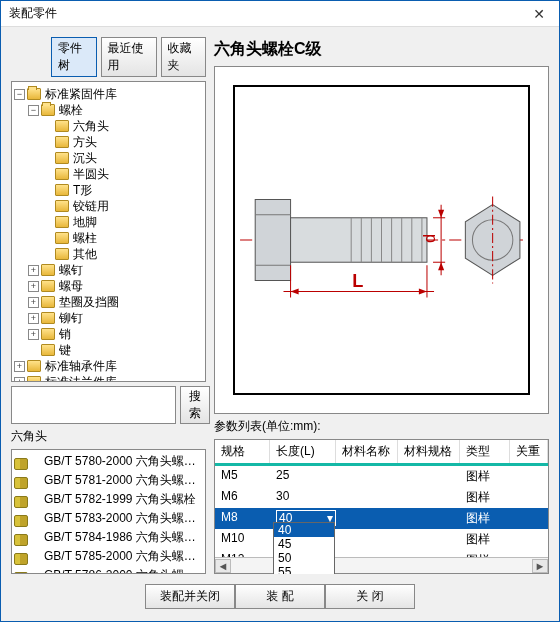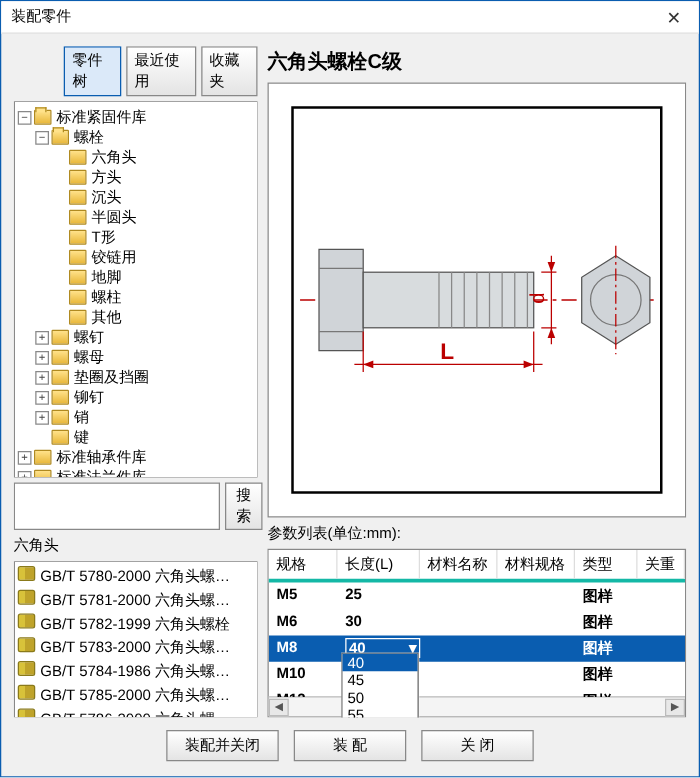--- a/index.html
+++ b/index.html
@@ -114,21 +114,21 @@
     padding: 1px 8px; font-size:12px; cursor:pointer;
   }
   .results-label { font-size:12px; }
   .results {
     height: 125px;
     border:1px solid #888;
     background:#fff;
     overflow-y:scroll;
     padding:2px;
   }
-  .result-row { display:flex; align-items:flex-start; white-space:nowrap; padding:1px 0;}
+  .result-row { display:flex; align-items:flex-end; white-space:nowrap; padding:1px 0;gap:12px;}
   .bolt-icon {
     width:14px;height:12px;margin-right:4px;flex-shrink:0;
     background: linear-gradient(90deg,#d8c23a 40%,#bfa32a 40%);
     border:1px solid #8a7a1a; border-radius:2px;
   }
   .right-col {
     flex:1;
     display:flex;
     flex-direction:column;
     gap:4px;
@@ -154,21 +154,21 @@
     border:1px solid #888;
     background:#fff;
     display:flex; flex-direction:column;
     position:relative;
   }
   .thead { display:flex; border-bottom:3px solid #14b8a6; background:#fff;}
   .th { padding:3px 6px; font-size:12px; border-right:1px solid #ddd; }
   .c1{width:55px}.c2{width:66px}.c3{width:62px}.c4{width:62px}.c5{width:50px}.c6{flex:1}
   .tbody { flex:1; overflow:auto; font-size:12px; }
   .trow { display:flex; padding:1px 0; }
-  .td { padding:1px 6px;font-weight:bold; }
+  .td { padding:1px 6px; }
   .trow.sel { background:#0a5db0; color:#fff; }
   .dropdown-cell {
     display:inline-flex; align-items:center; justify-content:space-between;
     width:60px; border:1px solid #fff; padding:0 2px;
   }
   .cbo-list {
     position:absolute;
     left:58px; top:82px;
     width:62px;
     background:#fff;
@@ -178,21 +178,21 @@
   }
   .cbo-list div { padding:0 4px; }
   .cbo-list div.sel { background:#0a5db0; color:#fff; }
   .hscroll {
     height:16px; border-top:1px solid #bbb;
     display:flex; align-items:center;
     background:#f4f4f4; font-size:11px; color:#555;
   }
   .hs-btn { width:16px; text-align:center; border:1px solid #bbb; background:#e8e8e8; }
   .footer {
-    display:flex; gap:12px; justify-content:center;
+    display:flex; gap:0; justify-content:center;
     padding:4px 0 2px 0;
   }
   .footer button {
     width:90px; padding:3px 0; font-size:12px;
     border:1px solid #888; background:linear-gradient(#fff,#e4e4e4);
     cursor:pointer;
   }
 </style>
 </head>
 <body>

